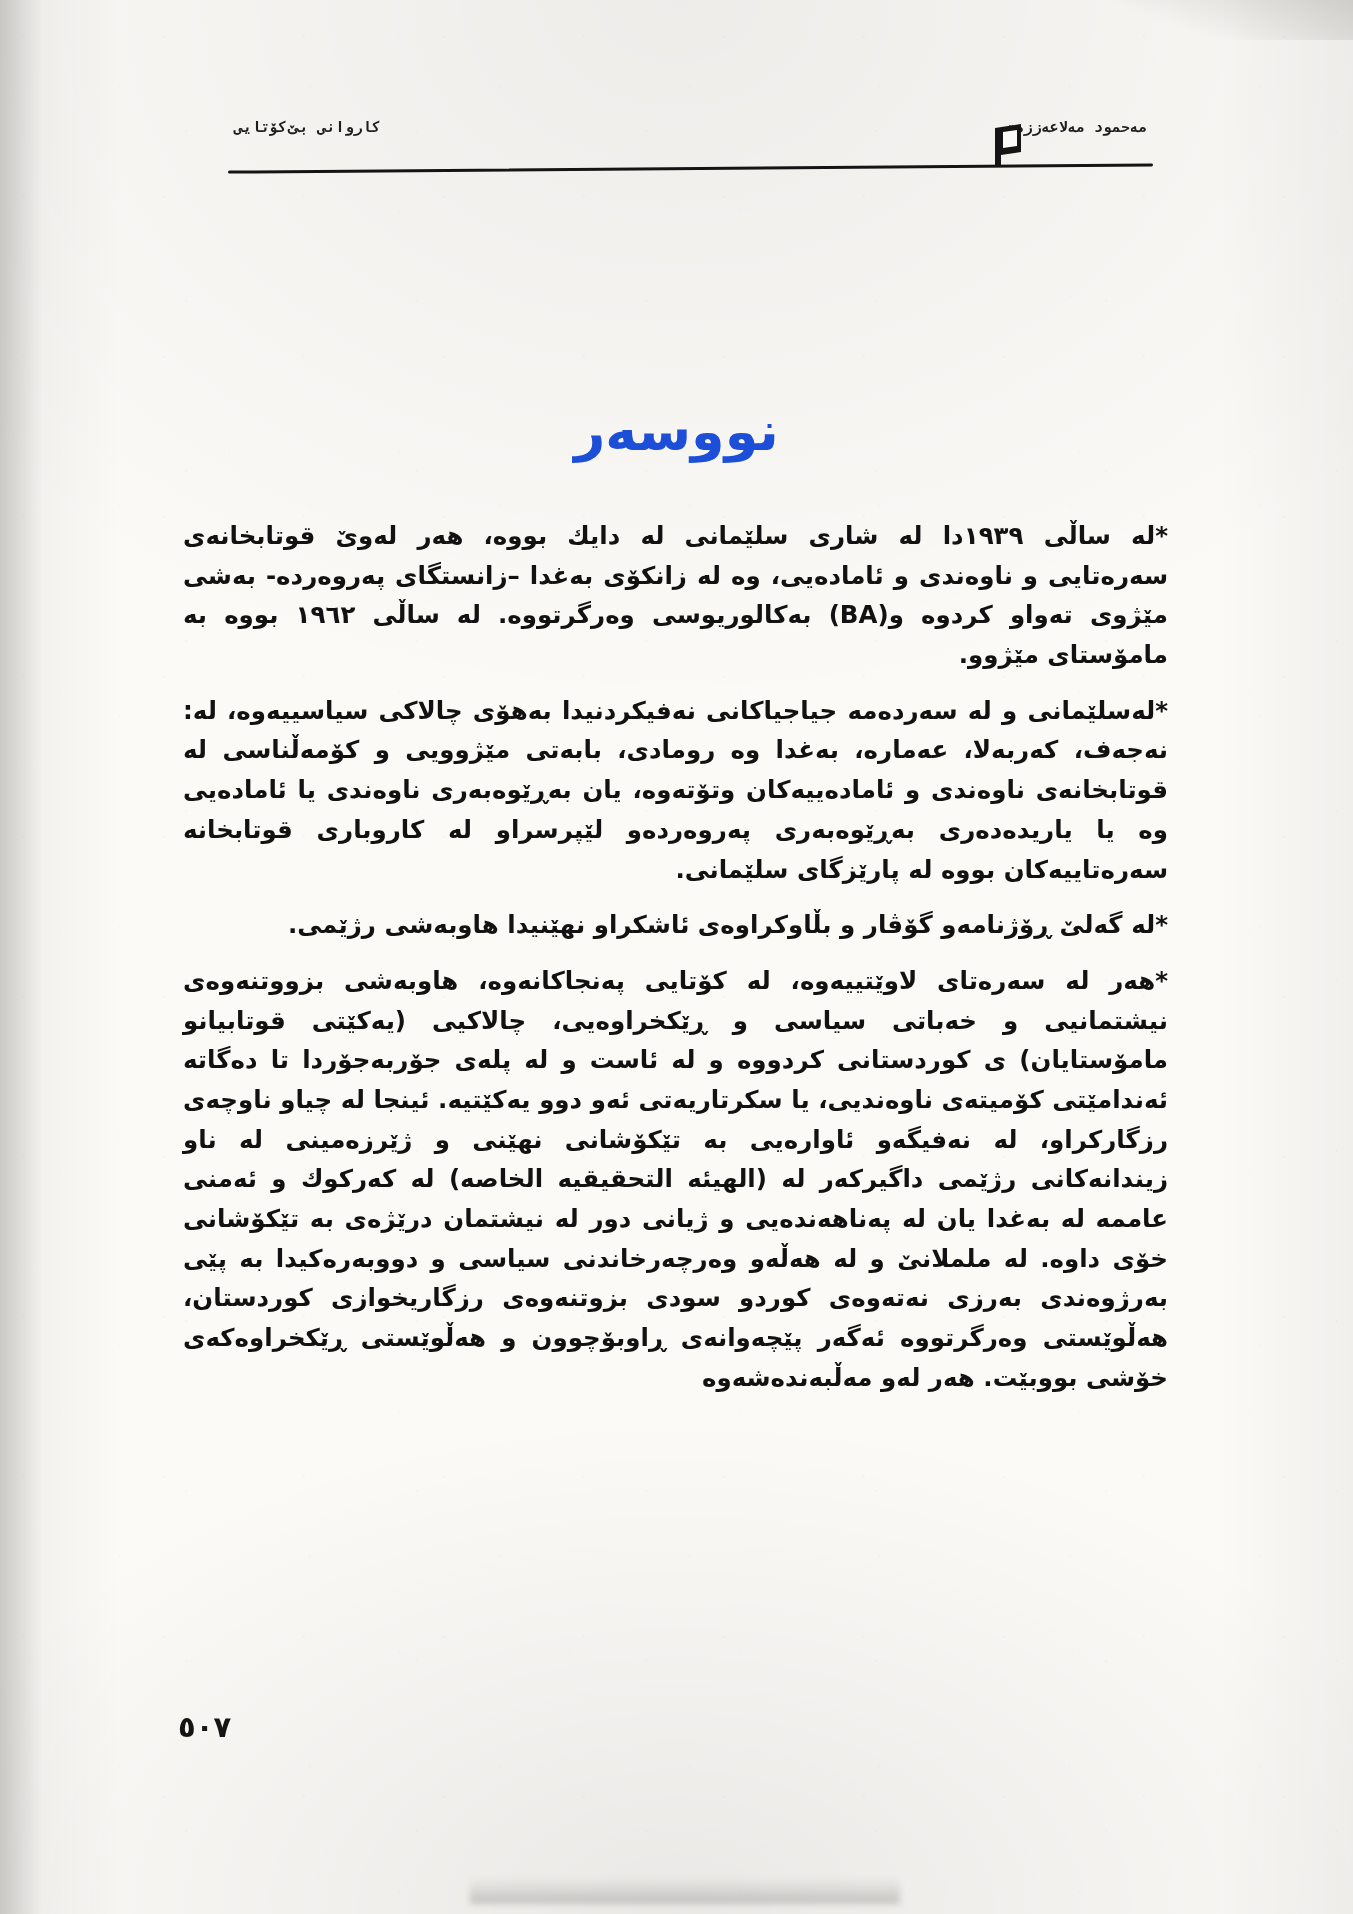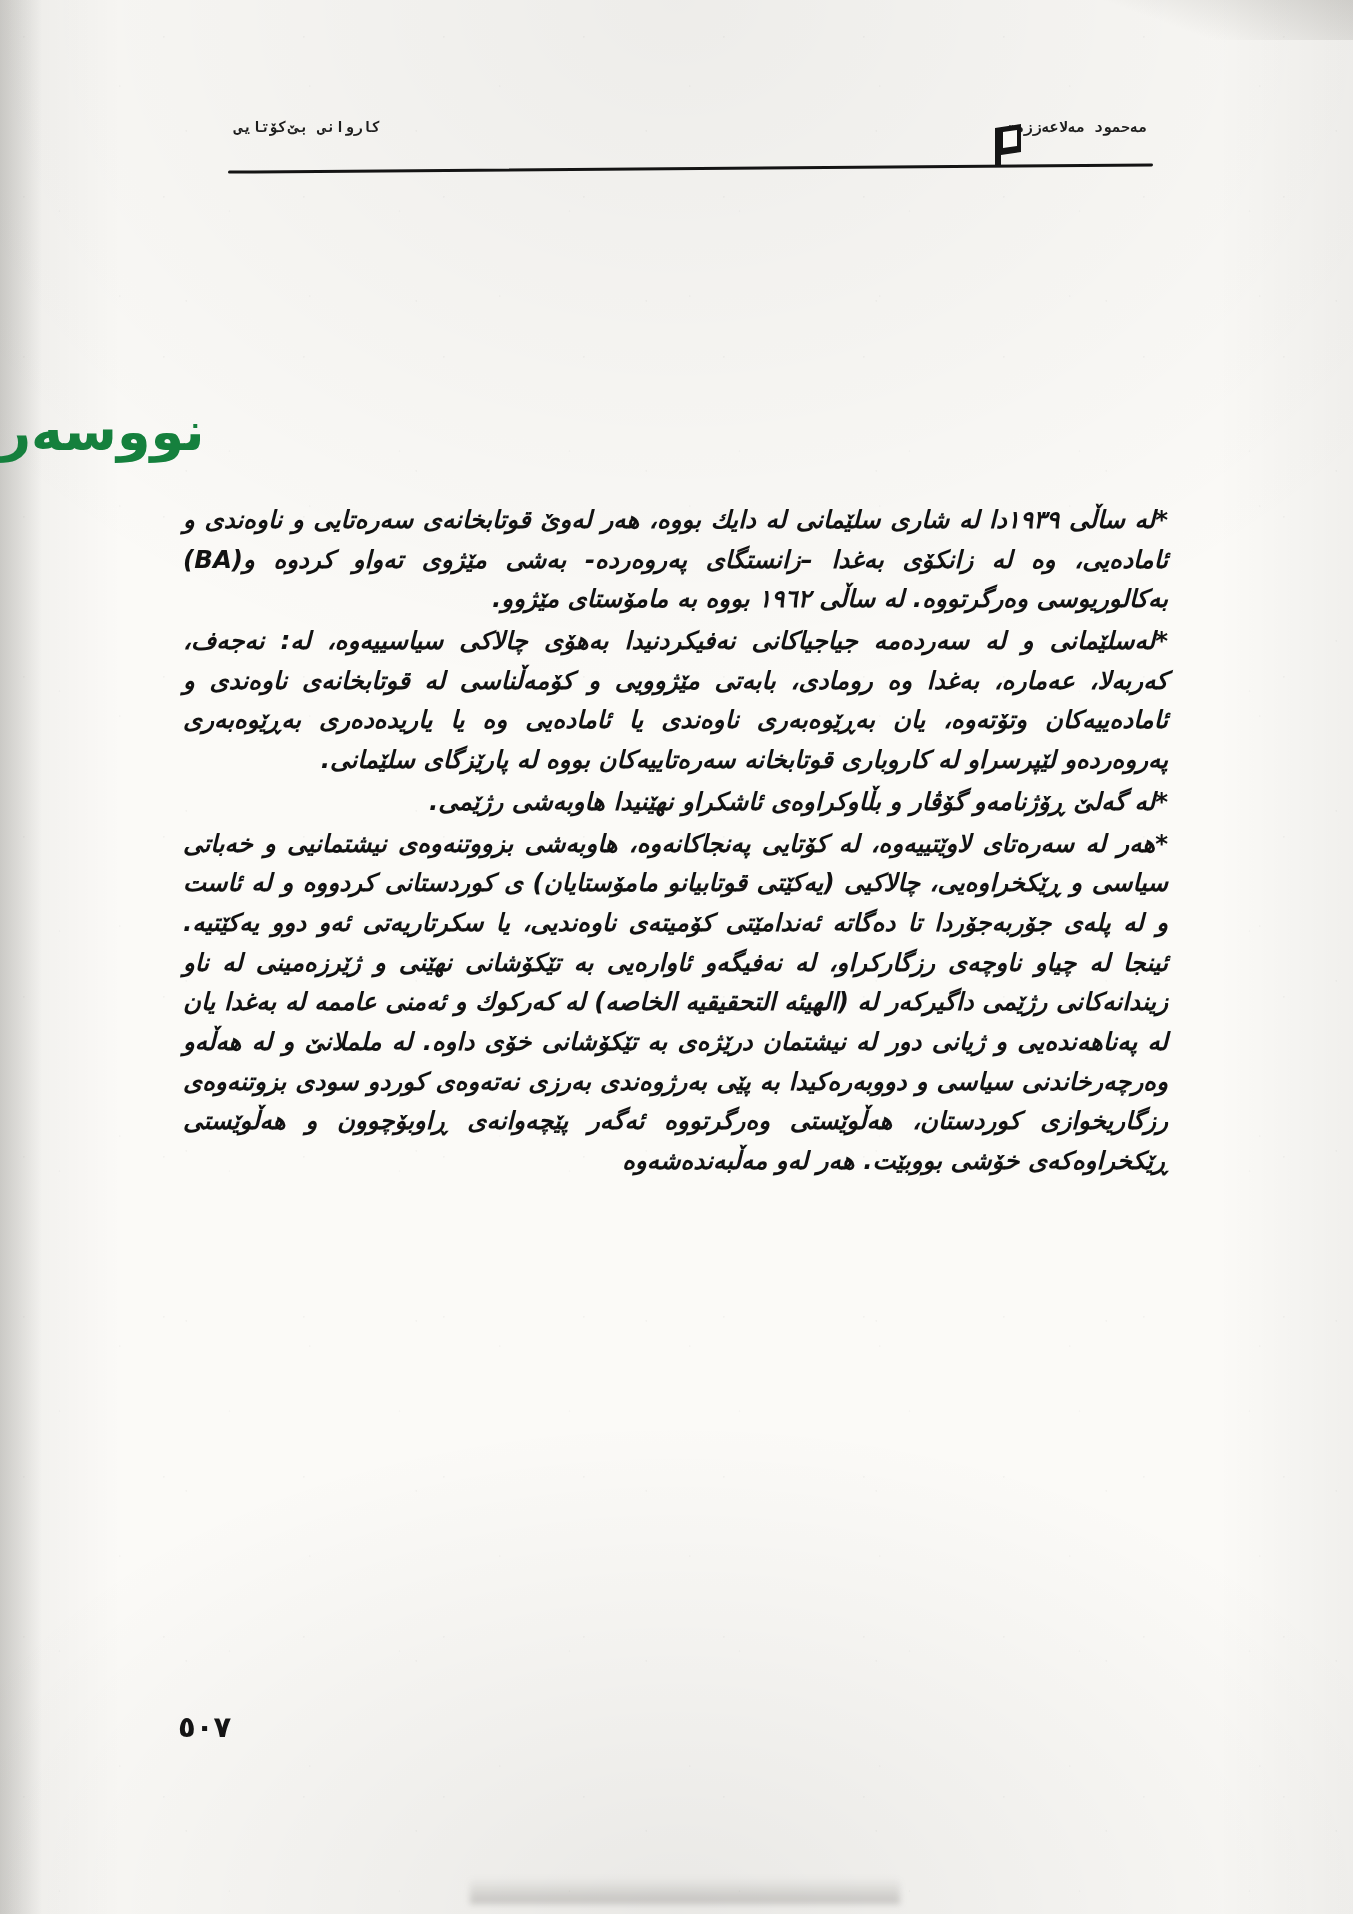--- a/index.html
+++ b/index.html
@@ -79,47 +79,46 @@
     width: 34px;
     height: 46px;
   }
 
   
   .doc-title {
     position: absolute;
     top: 400px;
     left: 0;
     right: 0;
-    text-align: left;
+    text-align: center;
     direction: rtl;
     font-size: 54px;
     font-weight: 700;
-    color: #15803d;
+    color: #1d4ed8;
     letter-spacing: 0.5px;
     font-family: "DejaVu Sans", sans-serif;
   }
 
   
   .body {
     position: absolute;
     top: 500px;
     right: 185px;
     width: 985px;
     direction: rtl;
     text-align: justify;
     text-align-last: right;
     color: #121212;
     font-size: 24.5px;
     line-height: 1.62;
     font-weight: 700;
     font-family: "DejaVu Sans", sans-serif;
   }
   .body p {
-    margin: 0 0 2px 0;
-    font-style: italic;
+    margin: 16px 0 2px 0;
   }
 
   
   .folio {
     position: absolute;
     bottom: 170px;
     left: 178px;
     font-size: 29px;
     font-weight: 700;
     color: #141414;

